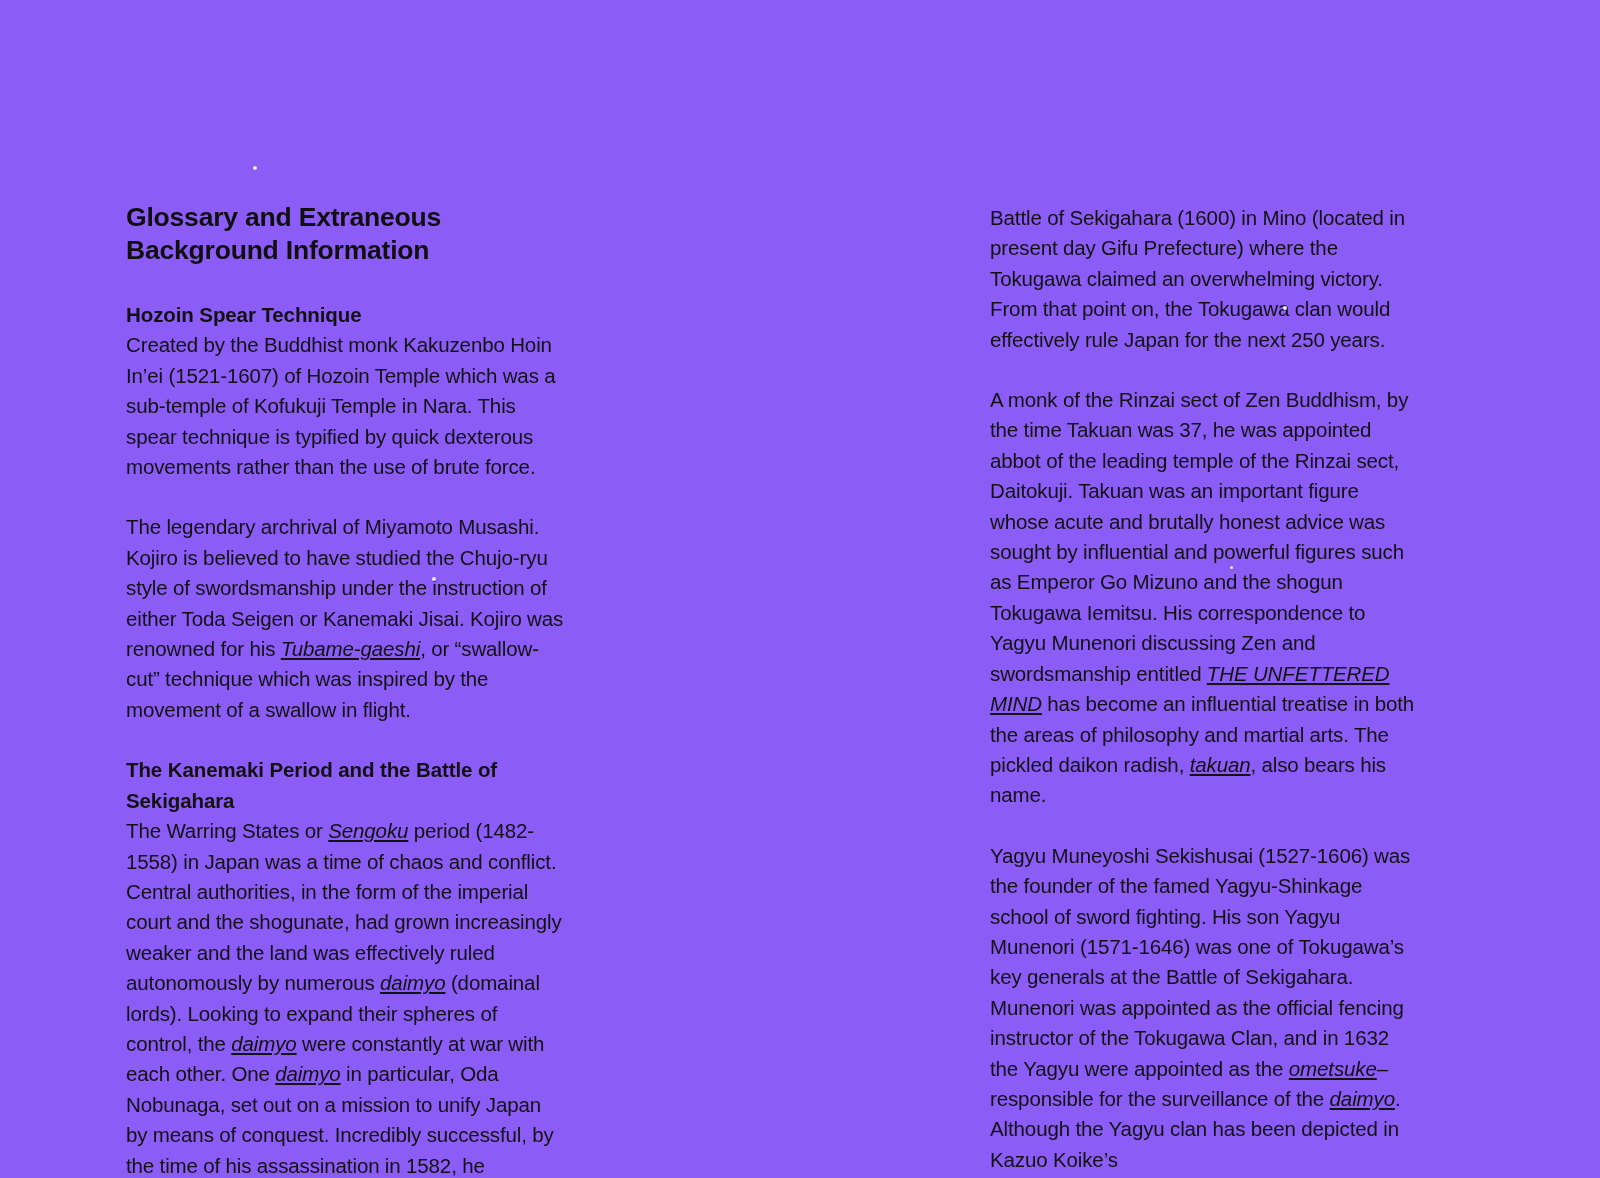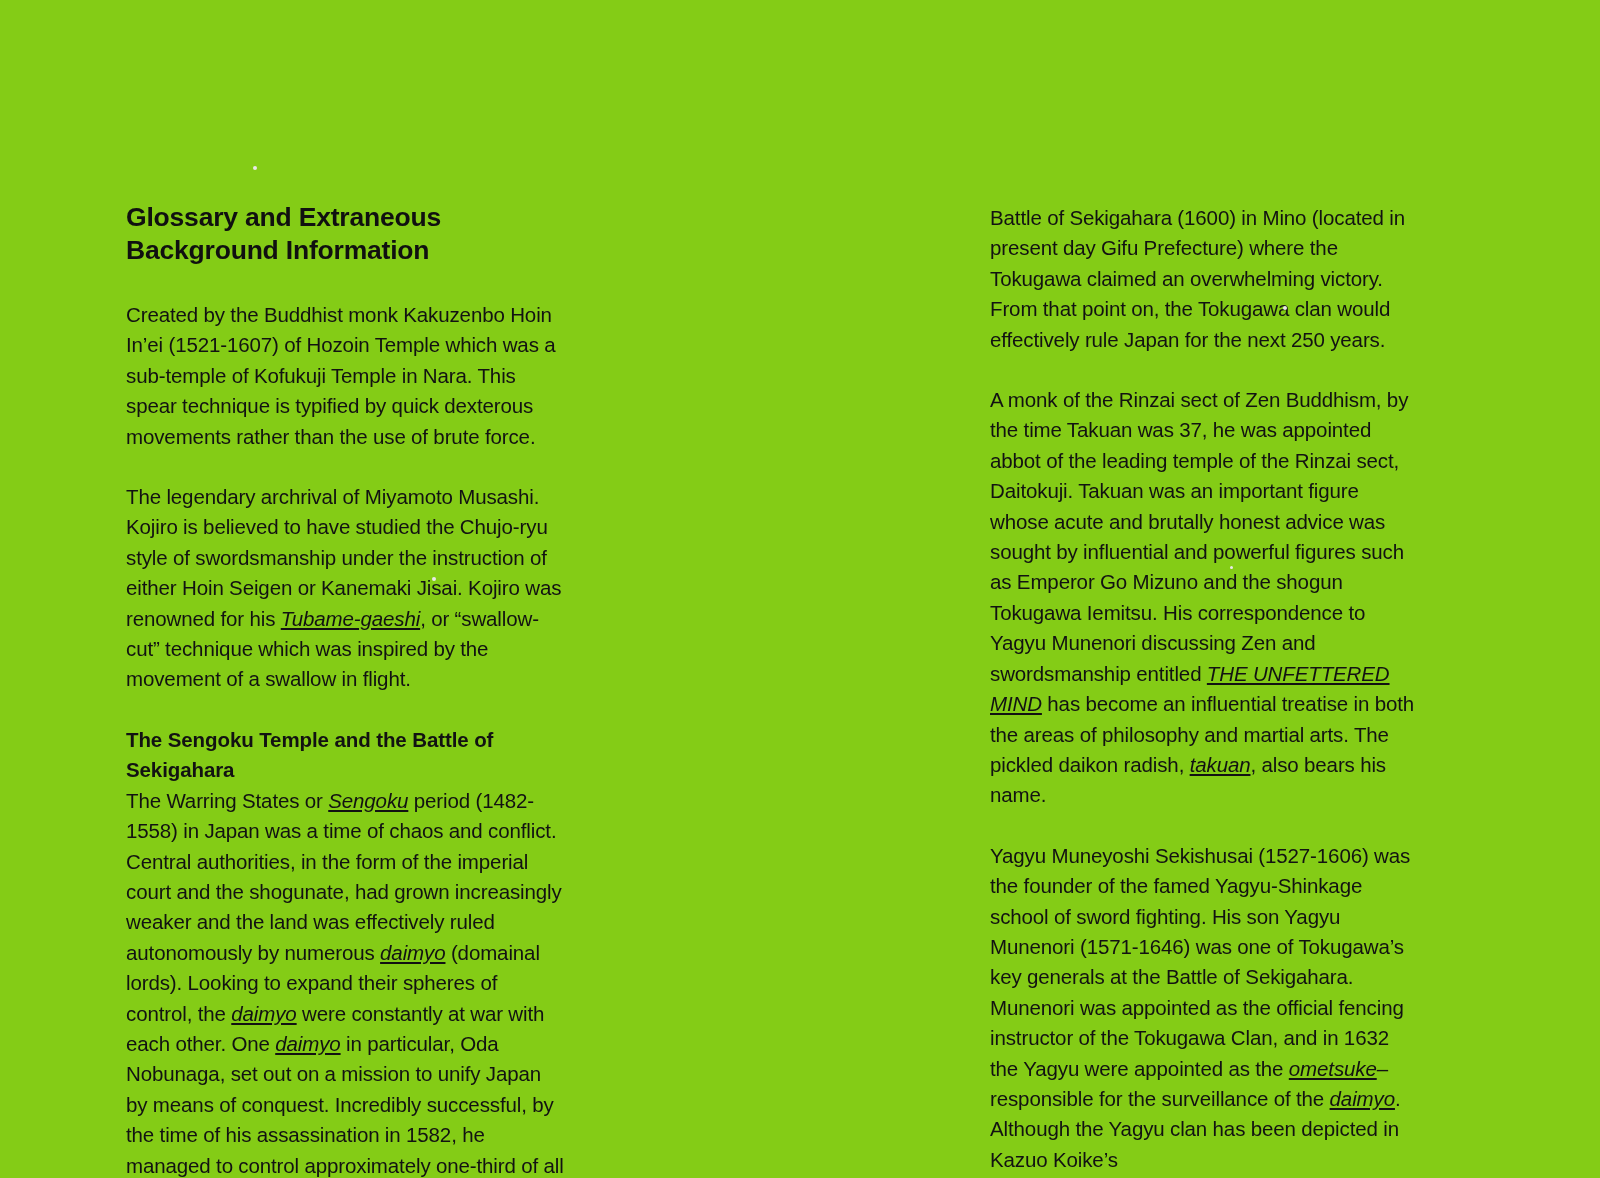--- a/index.html
+++ b/index.html
@@ -13,21 +13,21 @@
     height: 1178px;
     font-family: "Liberation Sans", "DejaVu Sans", sans-serif;
     color: #121212;
     overflow: hidden;
     position: relative;
   }
 
   .page {
     position: absolute;
     inset: 0;
-    background: #84cc16;
+    background: #8b5cf6;
   }
 
   
   .column {
     position: absolute;
     top: 0;
     font-size: 20.5px;
     line-height: 30.4px;
     letter-spacing: -0.12px;
     -webkit-font-smoothing: antialiased;
@@ -104,27 +104,28 @@
 </style>
 </head>
 <body>
 
 <div class="page">
 
   <h1 class="page-title">Glossary and Extraneous Background Information</h1>
 
   <div class="column column-left" id="left-column" style="top: 300px;">
       <div class="entry">
+        <div class="entry-heading"><span>Hozoin Spear Technique</span></div>
         <p class="entry-body"><span>Created by the Buddhist monk Kakuzenbo Hoin In’ei (1521-1607) of Hozoin Temple which was a sub-temple of Kofukuji Temple in Nara. This spear technique is typified by quick dexterous movements rather than the use of brute force.</span></p>
       </div>
       <div class="entry">
-        <p class="entry-body"><span>The legendary archrival of Miyamoto Musashi. Kojiro is believed to have studied the Chujo-ryu style of swordsmanship under the instruction of either Hoin Seigen or Kanemaki Jisai. Kojiro was renowned for his </span><i>Tubame-gaeshi</i><span>, or “swallow-cut” technique which was inspired by the movement of a swallow in flight.</span></p>
+        <p class="entry-body"><span>The legendary archrival of Miyamoto Musashi. Kojiro is believed to have studied the Chujo-ryu style of swordsmanship under the instruction of either Toda Seigen or Kanemaki Jisai. Kojiro was renowned for his </span><i>Tubame-gaeshi</i><span>, or “swallow-cut” technique which was inspired by the movement of a swallow in flight.</span></p>
       </div>
       <div class="entry">
-        <div class="entry-heading"><span>The Sengoku Temple and the Battle of Sekigahara</span></div>
+        <div class="entry-heading"><span>The Kanemaki Period and the Battle of Sekigahara</span></div>
         <p class="entry-body"><span>The Warring States or </span><i>Sengoku</i><span> period (1482-1558) in Japan was a time of chaos and conflict. Central authorities, in the form of the imperial court and the shogunate, had grown increasingly weaker and the land was effectively ruled autonomously by numerous </span><i>daimyo</i><span> (domainal lords). Looking to expand their spheres of control, the </span><i>daimyo</i><span> were constantly at war with each other. One </span><i>daimyo</i><span> in particular, Oda Nobunaga, set out on a mission to unify Japan by means of conquest. Incredibly successful, by the time of his assassination in 1582, he managed to control approximately one-third of all of Japan. One of Nobunaga’s chief generals, Toyotomi Hideyoshi, became Nobunaga’s successor to carry on the quest for unification. Through a process of conquest and conciliation, Hideyoshi succeeded in creating an orderly federation amongst the </span></p>
       </div>
     </div>
 
   <div class="column column-right" id="right-column" style="top: 203px;">
       <p class="entry-body continuation">Battle of Sekigahara (1600) in Mino (located in present day Gifu Prefecture) where the Tokugawa claimed an overwhelming victory. From that point on, the Tokugawa clan would effectively rule Japan for the next 250 years.</p>
       <div class="entry">
         <p class="entry-body"><span>A monk of the Rinzai sect of Zen Buddhism, by the time Takuan was 37, he was appointed abbot of the leading temple of the Rinzai sect, Daitokuji. Takuan was an important figure whose acute and brutally honest advice was sought by influential and powerful figures such as Emperor Go Mizuno and the shogun Tokugawa Iemitsu. His correspondence to Yagyu Munenori discussing Zen and swordsmanship entitled </span><i>THE UNFETTERED MIND</i><span> has become an influential treatise in both the areas of philosophy and martial arts. The pickled daikon radish, </span><i>takuan</i><span>, also bears his name.</span></p>
       </div>
       <div class="entry">

